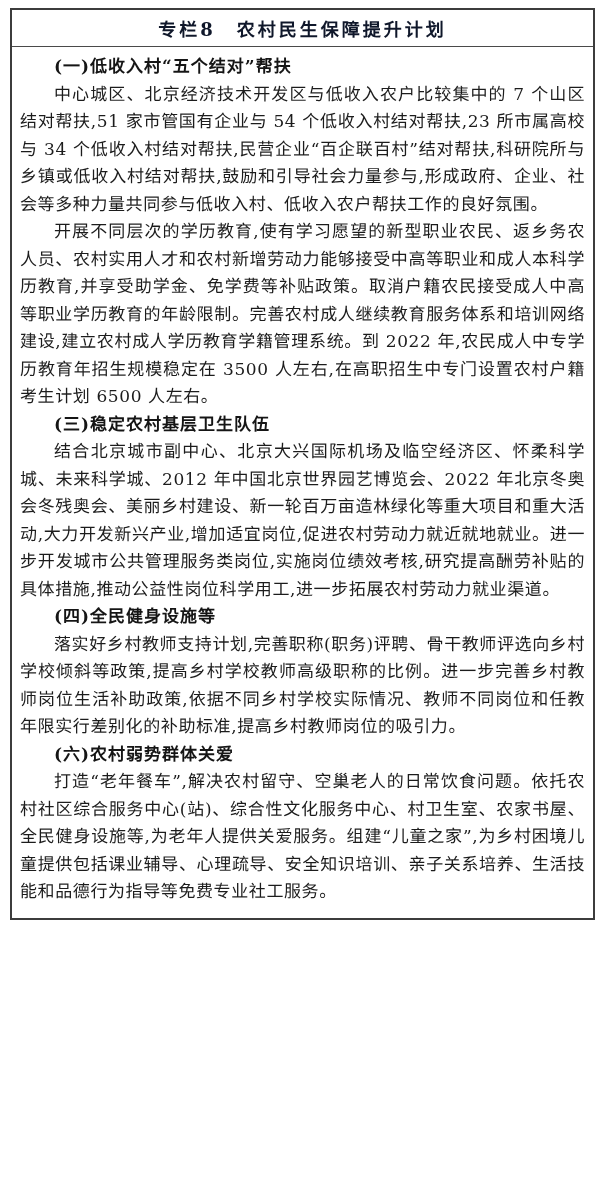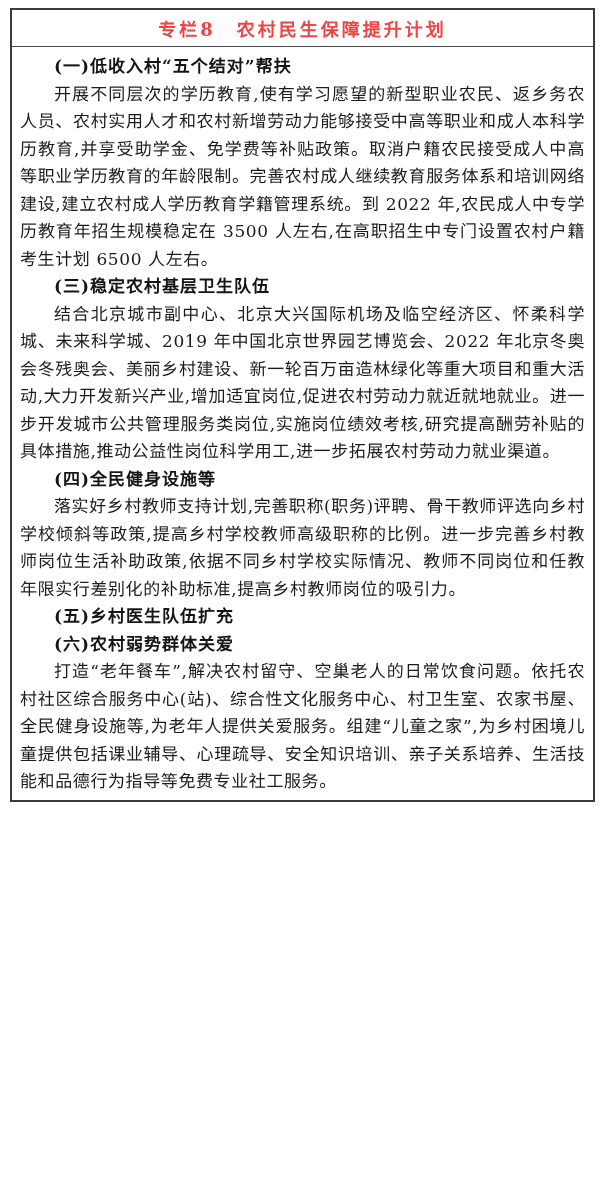--- a/index.html
+++ b/index.html
@@ -25,24 +25,24 @@
   }
   .panel-title {
     height: 37px;
     display: flex;
     align-items: center;
     justify-content: center;
     border-bottom: 1px solid #4a4a4a;
     font-size: 18px;
     font-weight: 700;
     letter-spacing: 3px;
-    color: #ef4444;
+    color: #0f172a;
   }
   .panel-body {
-    padding: 6px 8px 4px 8px;
+    padding: 6px 8px 12px 8px;
   }
   .section { margin: 0; }
   .sec-heading {
     margin: 0;
     font-size: 17px;
     font-weight: 700;
     line-height: 27.5px;
     text-indent: 2em;
     letter-spacing: 1px;
     color: #151515;
@@ -60,38 +60,38 @@
 </style>
 </head>
 <body>
 
 <div class="panel">
   <div class="panel-title">专栏8　农村民生保障提升计划</div>
   <div class="panel-body">
 
     <section class="section">
       <h3 class="sec-heading">(一)低收入村“五个结对”帮扶</h3>
+      <p class="sec-para">中心城区、北京经济技术开发区与低收入农户比较集中的 7 个山区结对帮扶,51 家市管国有企业与 54 个低收入村结对帮扶,23 所市属高校与 34 个低收入村结对帮扶,民营企业“百企联百村”结对帮扶,科研院所与乡镇或低收入村结对帮扶,鼓励和引导社会力量参与,形成政府、企业、社会等多种力量共同参与低收入村、低收入农户帮扶工作的良好氛围。</p>
     </section>
 
     <section class="section">
       <p class="sec-para">开展不同层次的学历教育,使有学习愿望的新型职业农民、返乡务农人员、农村实用人才和农村新增劳动力能够接受中高等职业和成人本科学历教育,并享受助学金、免学费等补贴政策。取消户籍农民接受成人中高等职业学历教育的年龄限制。完善农村成人继续教育服务体系和培训网络建设,建立农村成人学历教育学籍管理系统。到 2022 年,农民成人中专学历教育年招生规模稳定在 3500 人左右,在高职招生中专门设置农村户籍考生计划 6500 人左右。</p>
     </section>
 
     <section class="section">
       <h3 class="sec-heading">(三)稳定农村基层卫生队伍</h3>
-      <p class="sec-para">结合北京城市副中心、北京大兴国际机场及临空经济区、怀柔科学城、未来科学城、2019 年中国北京世界园艺博览会、2022 年北京冬奥会冬残奥会、美丽乡村建设、新一轮百万亩造林绿化等重大项目和重大活动,大力开发新兴产业,增加适宜岗位,促进农村劳动力就近就地就业。进一步开发城市公共管理服务类岗位,实施岗位绩效考核,研究提高酬劳补贴的具体措施,推动公益性岗位科学用工,进一步拓展农村劳动力就业渠道。</p>
+      <p class="sec-para">结合北京城市副中心、北京大兴国际机场及临空经济区、怀柔科学城、未来科学城、2012 年中国北京世界园艺博览会、2022 年北京冬奥会冬残奥会、美丽乡村建设、新一轮百万亩造林绿化等重大项目和重大活动,大力开发新兴产业,增加适宜岗位,促进农村劳动力就近就地就业。进一步开发城市公共管理服务类岗位,实施岗位绩效考核,研究提高酬劳补贴的具体措施,推动公益性岗位科学用工,进一步拓展农村劳动力就业渠道。</p>
     </section>
 
     <section class="section">
       <h3 class="sec-heading">(四)全民健身设施等</h3>
       <p class="sec-para">落实好乡村教师支持计划,完善职称(职务)评聘、骨干教师评选向乡村学校倾斜等政策,提高乡村学校教师高级职称的比例。进一步完善乡村教师岗位生活补助政策,依据不同乡村学校实际情况、教师不同岗位和任教年限实行差别化的补助标准,提高乡村教师岗位的吸引力。</p>
     </section>
 
     <section class="section">
-      <h3 class="sec-heading">(五)乡村医生队伍扩充</h3>
     </section>
 
     <section class="section">
       <h3 class="sec-heading">(六)农村弱势群体关爱</h3>
       <p class="sec-para">打造“老年餐车”,解决农村留守、空巢老人的日常饮食问题。依托农村社区综合服务中心(站)、综合性文化服务中心、村卫生室、农家书屋、全民健身设施等,为老年人提供关爱服务。组建“儿童之家”,为乡村困境儿童提供包括课业辅导、心理疏导、安全知识培训、亲子关系培养、生活技能和品德行为指导等免费专业社工服务。</p>
     </section>
 
   </div>
 </div>
 

